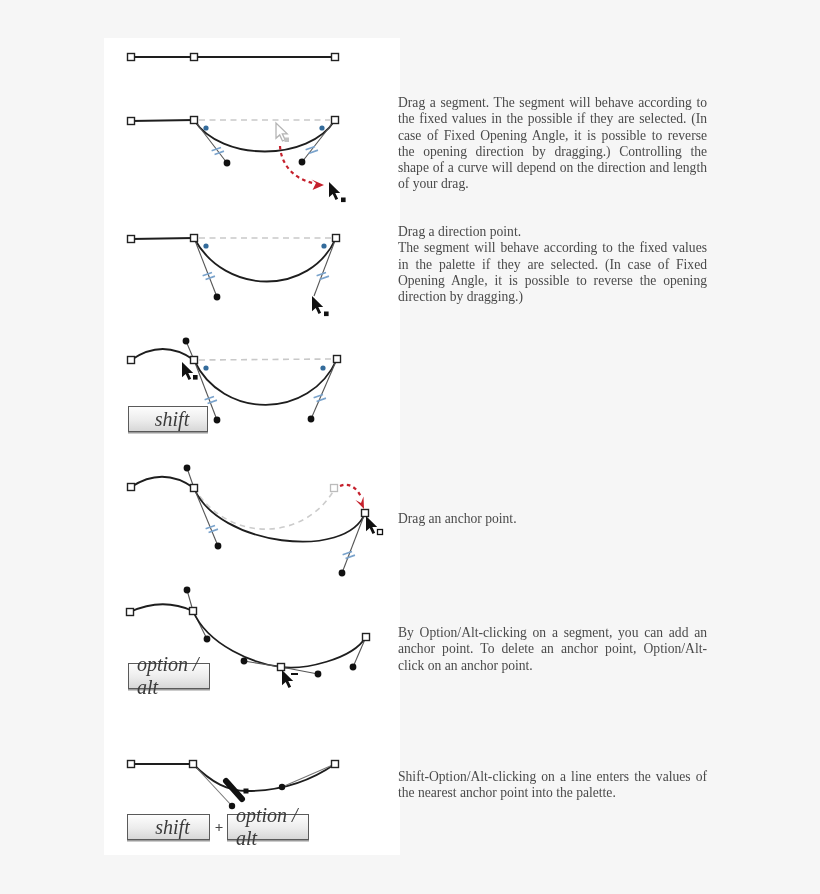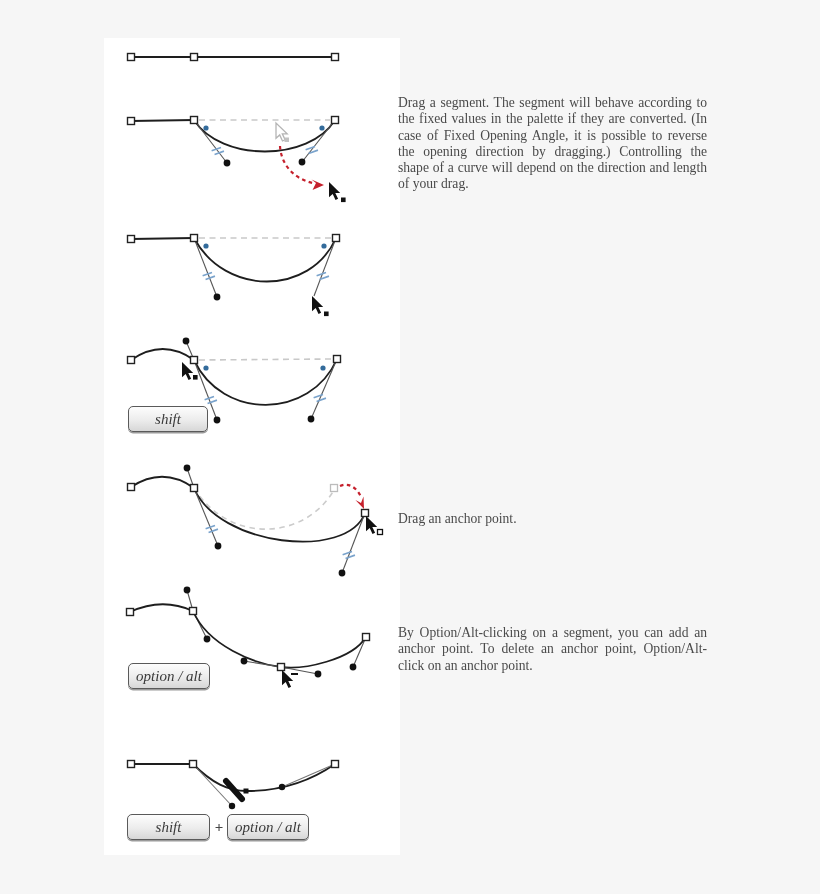--- a/index.html
+++ b/index.html
@@ -23,27 +23,27 @@
     left:398px;width:309px;
     font-size:13.6px;line-height:16.3px;
     color:#4a4a4a;
     text-align:justify;
     white-space:pre-line;
   }
   .keycap{
     position:absolute;
     box-sizing:border-box;
     border:1.6px solid #5a5a5a;
-    border-radius:5px;
+    border-radius:0;
     background:linear-gradient(#fdfdfd 0%,#ececec 55%,#d7d7d7 100%);
     box-shadow:0 1.5px 0 #9a9a9a;
     color:#3a3a3a;
     font-style:italic;
-    font-size:15px;
-    display:flex;align-items:center;justify-content:center;
+    font-size:20px;
+    display:flex;align-items:center;justify-content:center;padding-left:8px;
   }
   .plus{
     position:absolute;
     color:#444;font-size:15px;font-weight:bold;font-style:normal;
     display:flex;align-items:center;justify-content:center;
   }
 </style>
 </head>
 <body>
 
@@ -225,17 +225,20 @@
   <div class="keycap" style="left:128px;top:406px;width:80px;height:26px;">shift</div>
 
   <div class="keycap" style="left:128px;top:663px;width:82px;height:26px;">option / alt</div>
 
   <div class="keycap" style="left:127px;top:814px;width:83px;height:26px;">shift</div>
 
   <div class="plus" style="left:210px;top:817px;width:18px;height:20px;">+</div>
 
   <div class="keycap" style="left:227px;top:814px;width:82px;height:26px;">option / alt</div>
 
-  <div class="para" style="top:95px;">Drag a segment. The segment will behave according to the fixed values in the palette if they are converted. (In case of Fixed Opening Angle, it is possible to reverse the opening direction by dragging.) Controlling the shape of a curve will depend on the direction and length of your drag.</div>
+  <div class="para" style="top:95px;">Drag a segment. The segment will behave according to the fixed values in the possible if they are selected. (In case of Fixed Opening Angle, it is possible to reverse the opening direction by dragging.) Controlling the shape of a curve will depend on the direction and length of your drag.</div>
+  <div class="para" style="top:224px;">Drag a direction point.
+The segment will behave according to the fixed values in the palette if they are selected. (In case of Fixed Opening Angle, it is possible to reverse the opening direction by dragging.)</div>
   <div class="para" style="top:625px;">By Option/Alt-clicking on a segment, you can add an anchor point. To delete an anchor point, Option/Alt-click on an anchor point.</div>
   <div class="para" style="top:511px;">Drag an anchor point.</div>
+  <div class="para" style="top:769px;">Shift-Option/Alt-clicking on a line enters the values of the nearest anchor point into the palette.</div>
 
 </div>
 
 </body></html>

